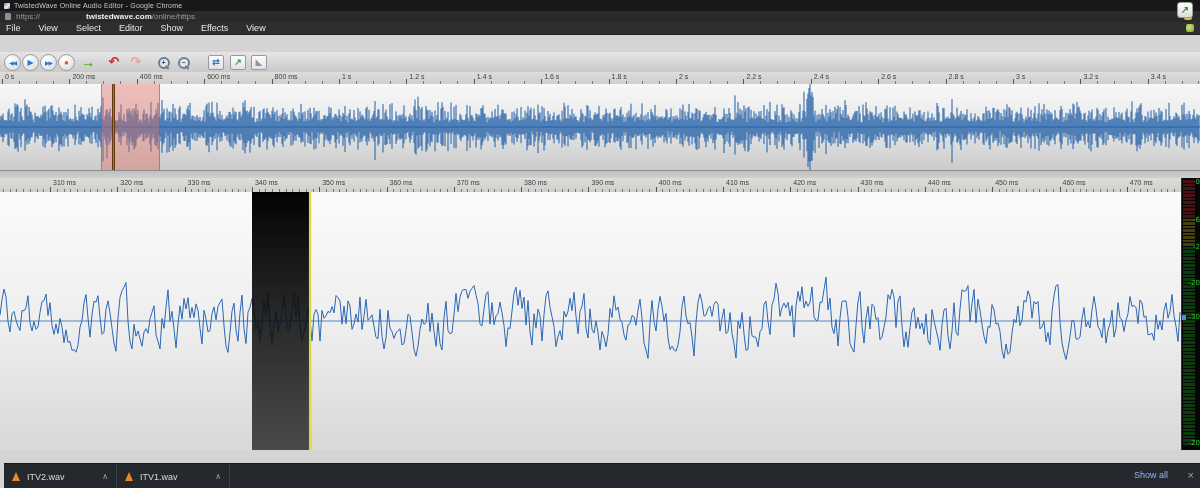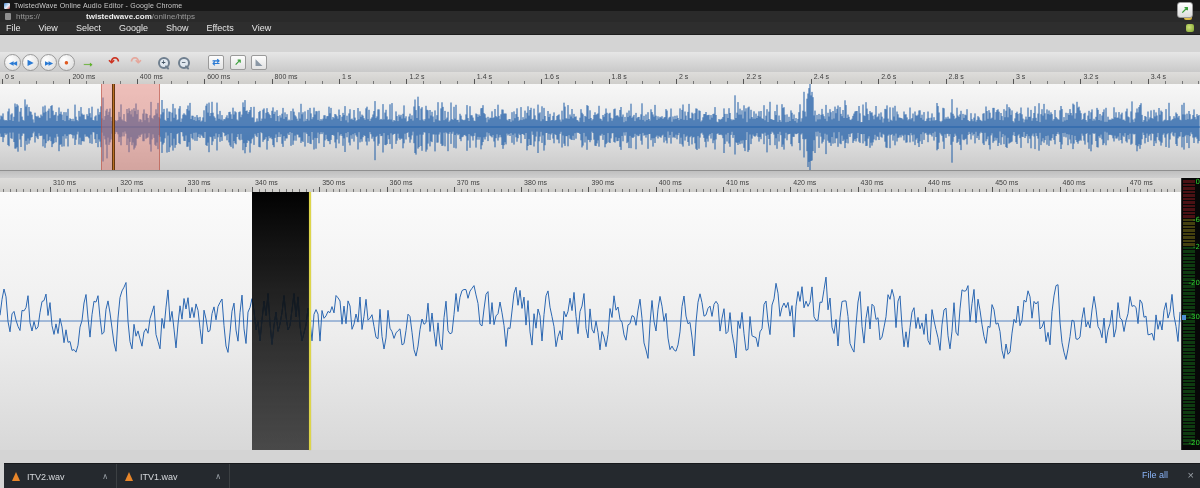--- a/index.html
+++ b/index.html
@@ -133,21 +133,21 @@
   <div class="urlbar">
     <span class="pageicon"></span>
     <span class="utext"><span>https://</span><b>twistedwave.com</b><span>/online/https</span></span>
     <span class="ext-icon"></span>
   </div>
 
   <div class="menubar" id="menubar">
     <span class="mitem">File</span>
       <span class="mitem">View</span>
       <span class="mitem">Select</span>
-      <span class="mitem">Google</span>
+      <span class="mitem">Editor</span>
       <span class="mitem">Show</span>
       <span class="mitem">Effects</span>
       <span class="mitem">View</span>
       <span class="menu-ext"></span>
   </div>
 
   <div class="export-btn">↗</div>
 
   <div class="toolbar">
     <div class="tb-round" style="left:4px;">
@@ -613,17 +613,17 @@
         <span class="dl-name">ITV2.wav</span>
         <span class="dl-chevron">∧</span>
       </div>
       <div class="dl-divider"></div>
       <div class="dl-item">
         <span class="dl-cone"></span>
         <span class="dl-name">ITV1.wav</span>
         <span class="dl-chevron">∧</span>
       </div>
       <div class="dl-divider"></div>
-      <span class="dl-showall">File all</span>
+      <span class="dl-showall">Show all</span>
     <span class="dl-close">×</span>
   </div>
 
 </div>
 
 </body></html>

